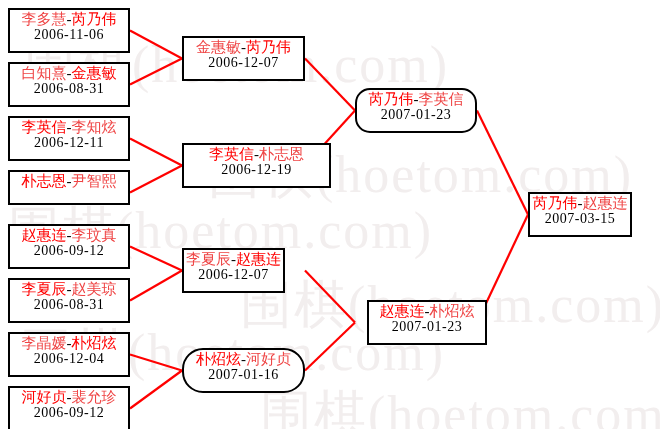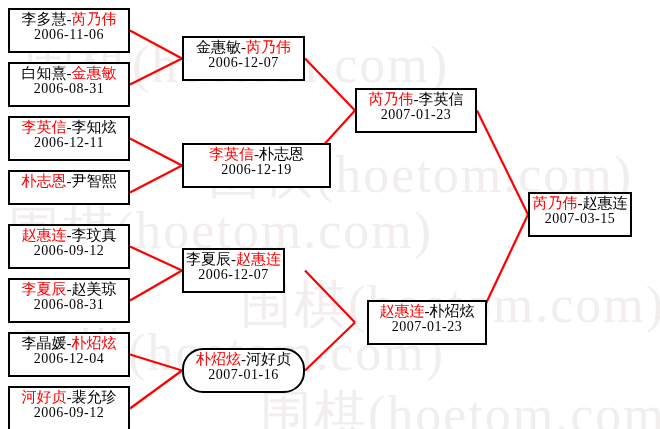--- a/index.html
+++ b/index.html
@@ -57,21 +57,21 @@
     z-index: 2;
     text-align: center;
     line-height: 1.0;
     padding-top: 2px;
   }
   .players {
     font-size: 15px;
     white-space: nowrap;
     letter-spacing: 0px;
   }
-  .p-black { color: #000000; }
+  .p-black { color: #ef4444; }
   .p-red   { color: #ff0000; }
   .dash    { color: #000000; }
   .date {
     font-size: 14px;
     color: #000000;
     font-family: Liberation Serif, serif;
     letter-spacing: 0.5px;
     margin-top: 1px;
   }
 </style>
@@ -149,21 +149,21 @@
         <div class="date">2006-12-19</div>
       </div>
       <div class="match-box" style="left: 182px; top: 248px; width: 103px; height: 45px;">
         <div class="players"><span class="p-black">李夏辰</span><span class="dash">-</span><span class="p-red">赵惠连</span></div>
         <div class="date">2006-12-07</div>
       </div>
       <div class="match-box" style="left: 182px; top: 348px; width: 123px; height: 45px; border-radius: 21px;">
         <div class="players"><span class="p-red">朴炤炫</span><span class="dash">-</span><span class="p-black">河好贞</span></div>
         <div class="date">2007-01-16</div>
       </div>
-      <div class="match-box" style="left: 355px; top: 88px; width: 122px; height: 45px;">
+      <div class="match-box" style="left: 355px; top: 88px; width: 122px; height: 45px; border-radius: 15px;">
         <div class="players"><span class="p-red">芮乃伟</span><span class="dash">-</span><span class="p-black">李英信</span></div>
         <div class="date">2007-01-23</div>
       </div>
       <div class="match-box" style="left: 367px; top: 300px; width: 120px; height: 45px;">
         <div class="players"><span class="p-red">赵惠连</span><span class="dash">-</span><span class="p-black">朴炤炫</span></div>
         <div class="date">2007-01-23</div>
       </div>
       <div class="match-box" style="left: 528px; top: 192px; width: 104px; height: 45px;">
         <div class="players"><span class="p-red">芮乃伟</span><span class="dash">-</span><span class="p-black">赵惠连</span></div>
         <div class="date">2007-03-15</div>

